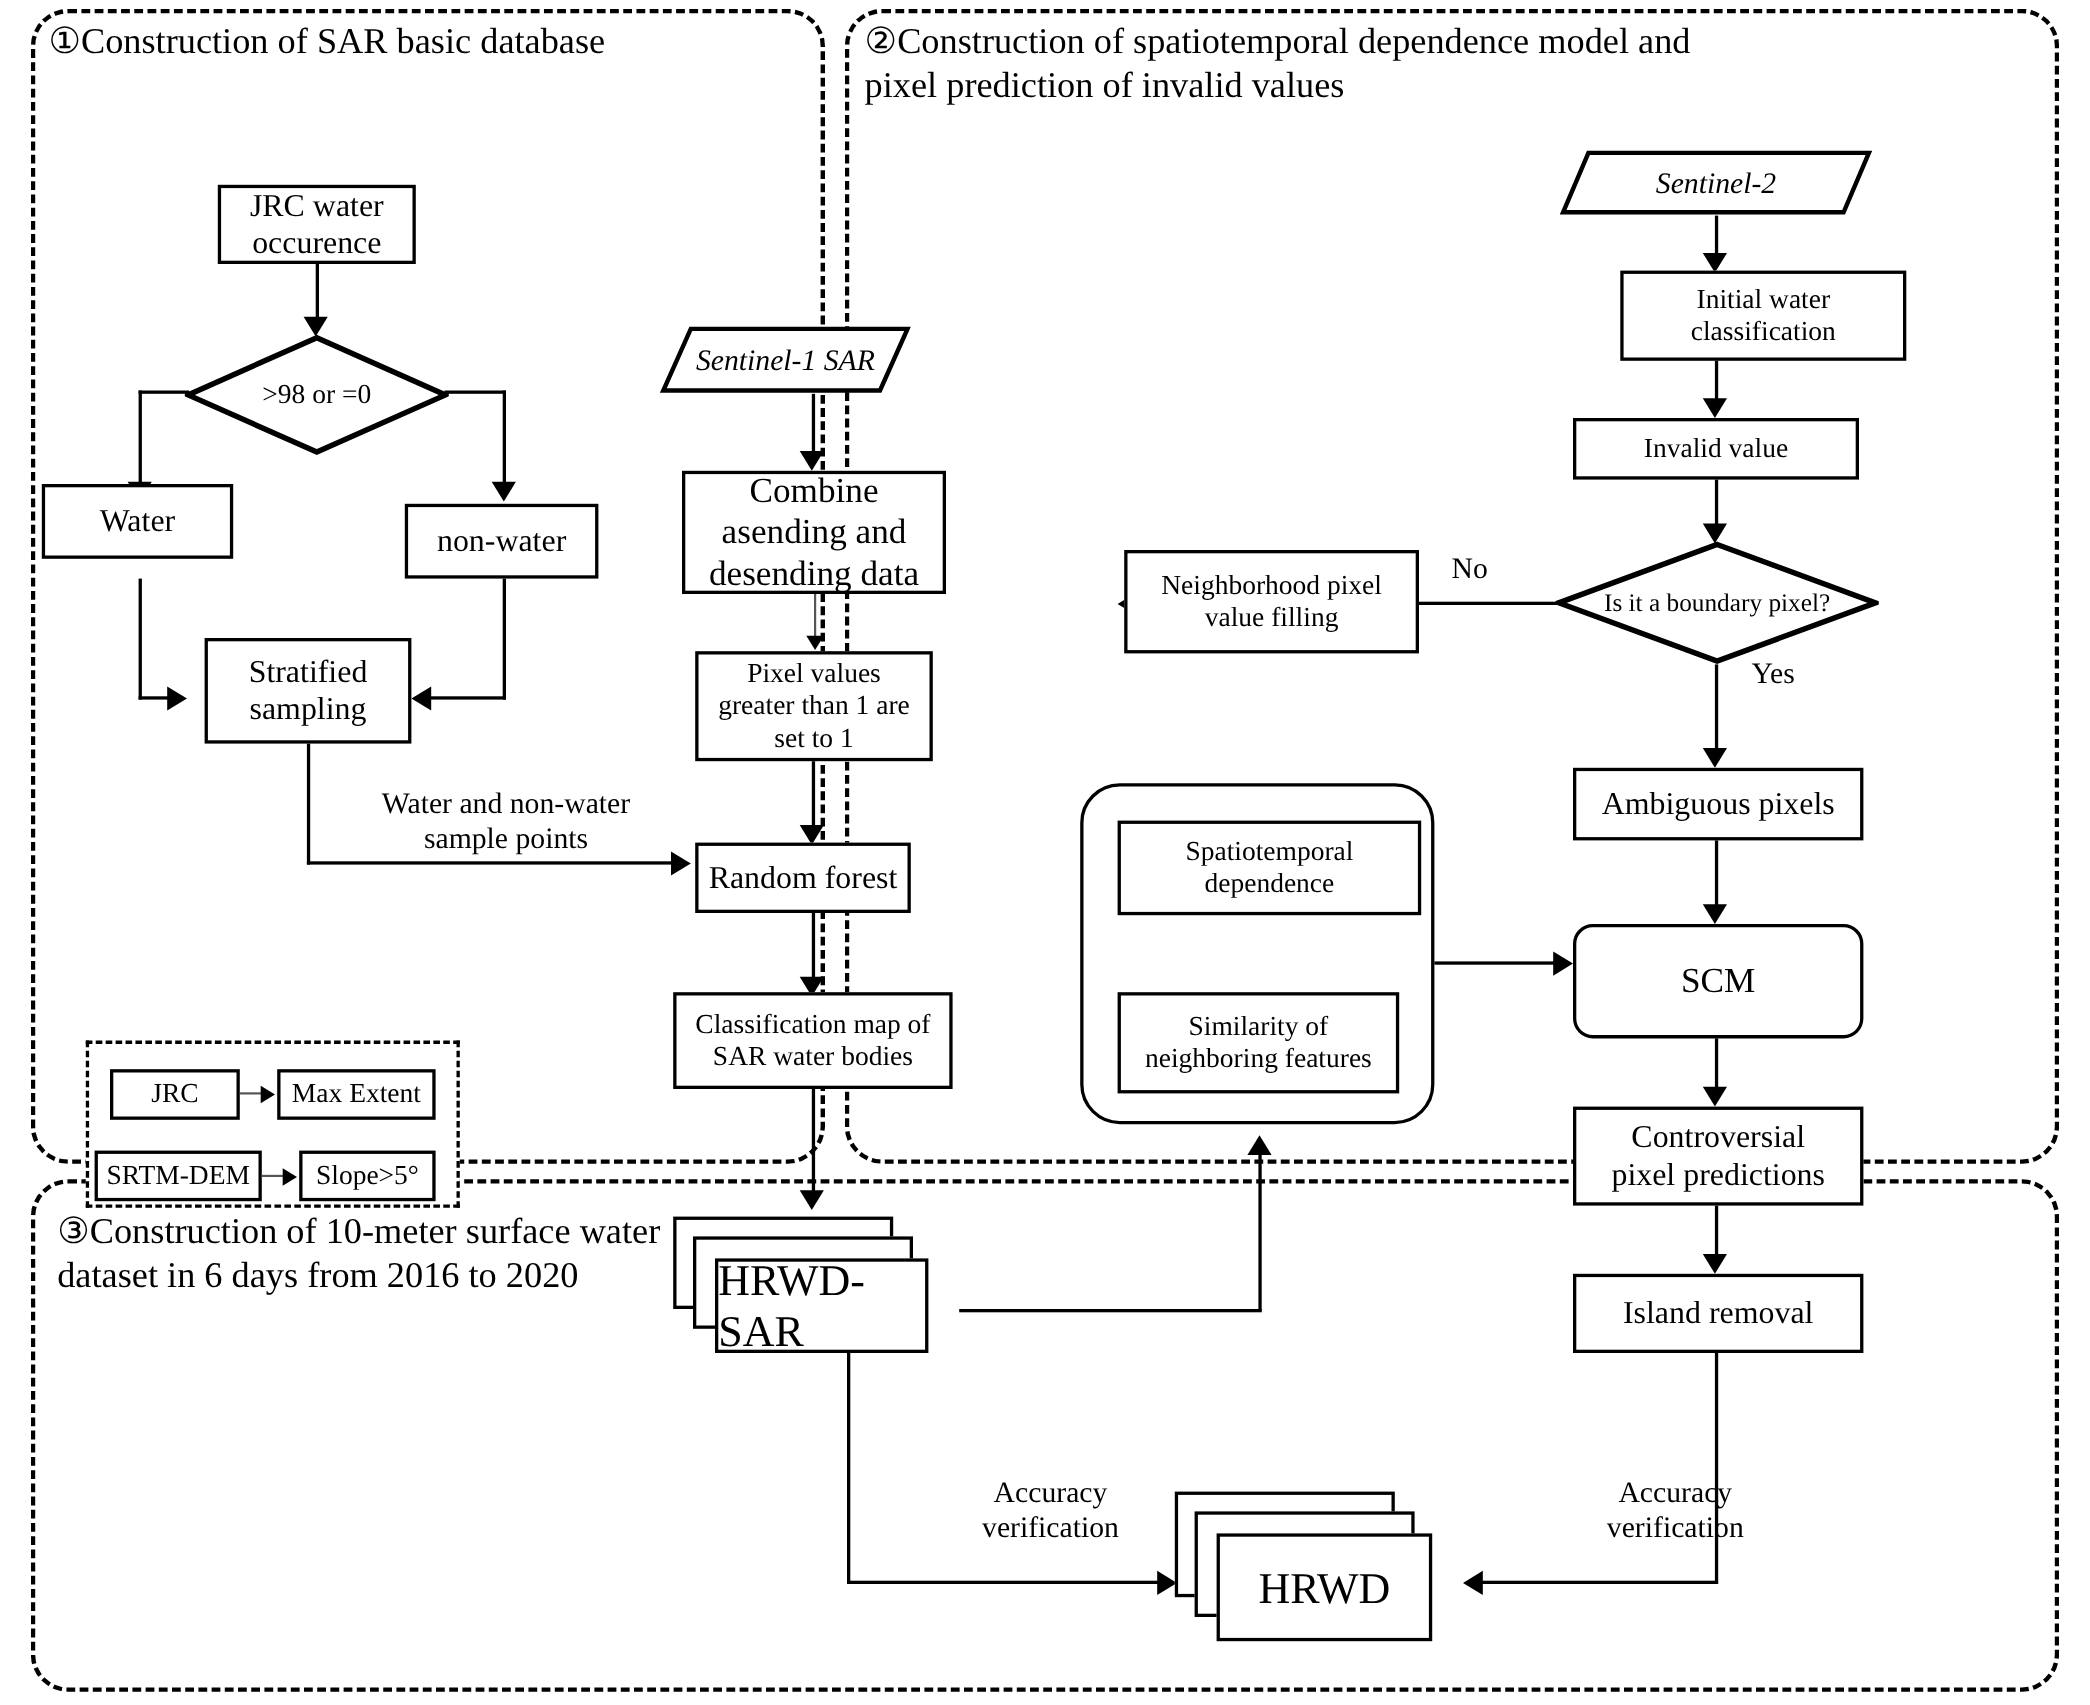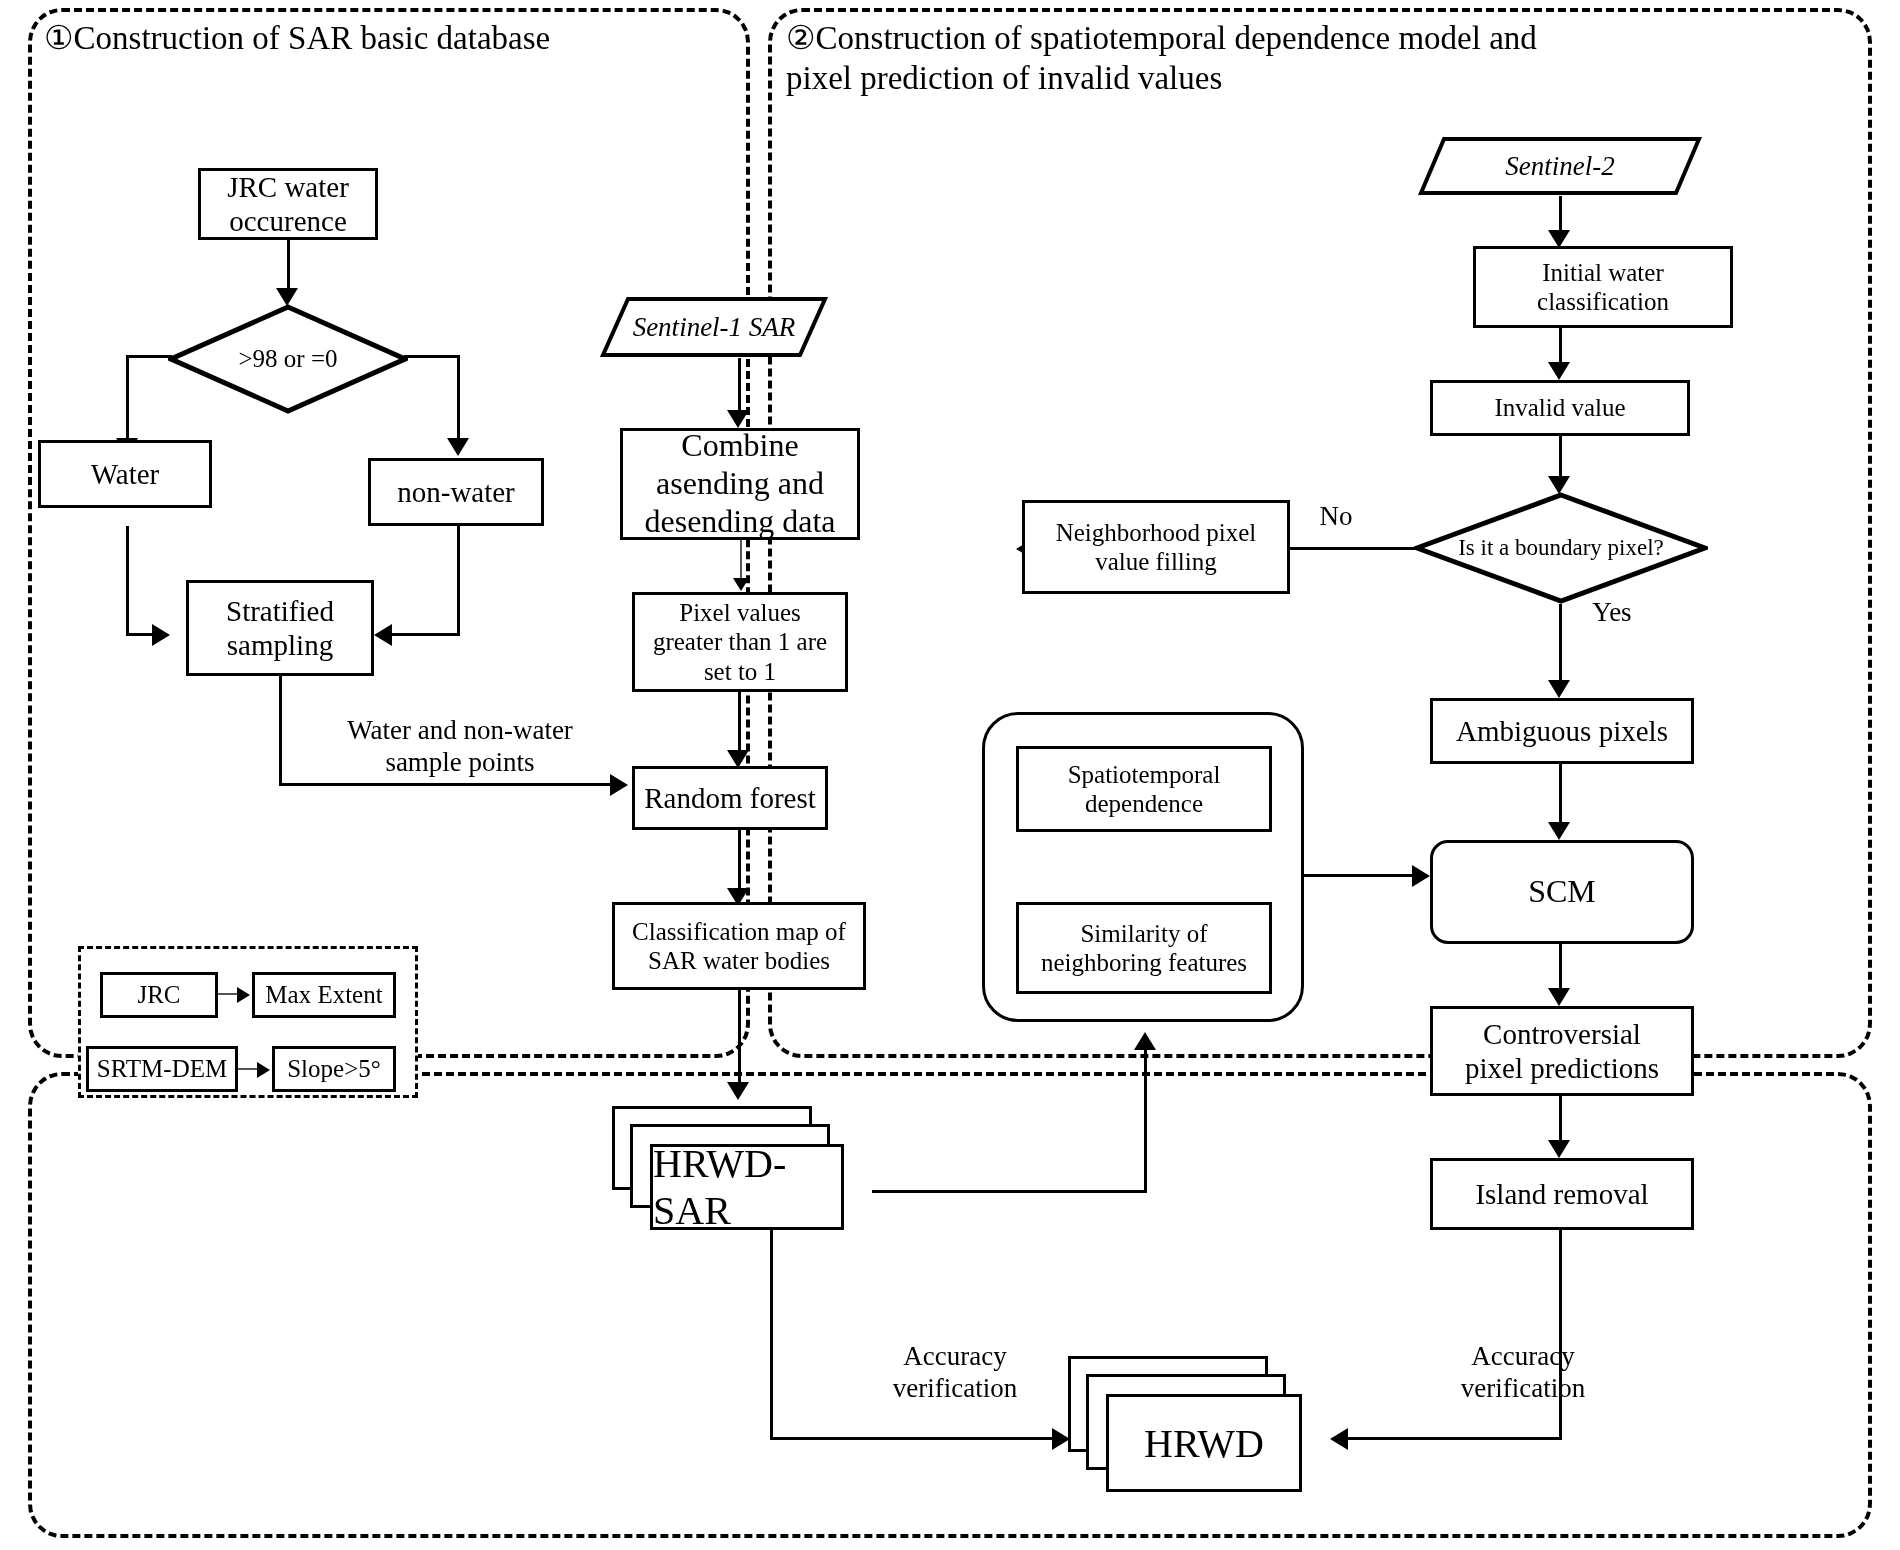--- a/index.html
+++ b/index.html
@@ -64,20 +64,22 @@
 <div id="canvas">
 
   <div class="panel" style="left:28px;top:8px;width:722px;height:1050px;"></div>
   <div class="panel-title" style="left:44px;top:18px;width:690px;"><span>①</span><span>Construction of SAR basic database</span></div>
 
   <div class="panel" style="left:768px;top:8px;width:1104px;height:1050px;"></div>
   <div class="panel-title" style="left:786px;top:18px;width:1040px;"><span>②</span><span>Construction of spatiotemporal dependence model and
 pixel prediction of invalid values</span></div>
 
   <div class="panel" style="left:28px;top:1072px;width:1844px;height:466px;"></div>
+  <div class="panel-title" style="left:52px;top:1100px;width:700px;"><span>③</span><span>Construction of 10-meter surface water
+dataset in 6 days from 2016 to 2020</span></div>
 
   <div class="node mid" style="left:198px;top:168px;width:180px;height:72px;white-space:pre-line;">JRC water
 occurence</div>
 
   <div class="ln v" style="left:287px;top:240px;height:50px;"></div>
   <div class="arrow down" style="left:276px;top:288px;"></div>
 
   <div class="diamond" style="left:168px;top:304px;width:240px;height:110px;">
     <svg width="240" height="110" viewBox="0 0 240 110">
         <polygon points="120,3 237,55 120,107 3,55" fill="#fff" stroke="#000" stroke-width="5"></polygon>
@@ -216,21 +218,21 @@
 
   <div class="node mid" style="left:1430px;top:1006px;width:264px;height:90px;white-space:pre-line;">Controversial
 pixel predictions</div>
 
   <div class="ln v" style="left:1559px;top:1096px;height:48px;"></div>
   <div class="arrow down" style="left:1548px;top:1140px;"></div>
 
   <div class="node mid" style="left:1430px;top:1158px;width:264px;height:72px;">Island  removal</div>
 
   <div class="groupbox" style="left:982px;top:712px;width:322px;height:310px;"></div>
-  <div class="node" style="left:1016px;top:746px;width:256px;height:86px;white-space:pre-line;">Spatiotemporal
+  <div class="node" style="left:1016px;top:746px;width:276px;height:86px;white-space:pre-line;">Spatiotemporal
 dependence</div>
   <div class="node" style="left:1016px;top:902px;width:256px;height:92px;white-space:pre-line;">Similarity of
 neighboring features</div>
 
   <div class="ln h" style="left:1304px;top:874px;width:112px;"></div>
   <div class="arrow right" style="left:1412px;top:865px;"></div>
 
   <div class="ln h" style="left:872px;top:1190px;width:275px;"></div>
   <div class="ln v" style="left:1144px;top:1050px;height:142px;"></div>
   <div class="arrow up" style="left:1134px;top:1032px;"></div>

